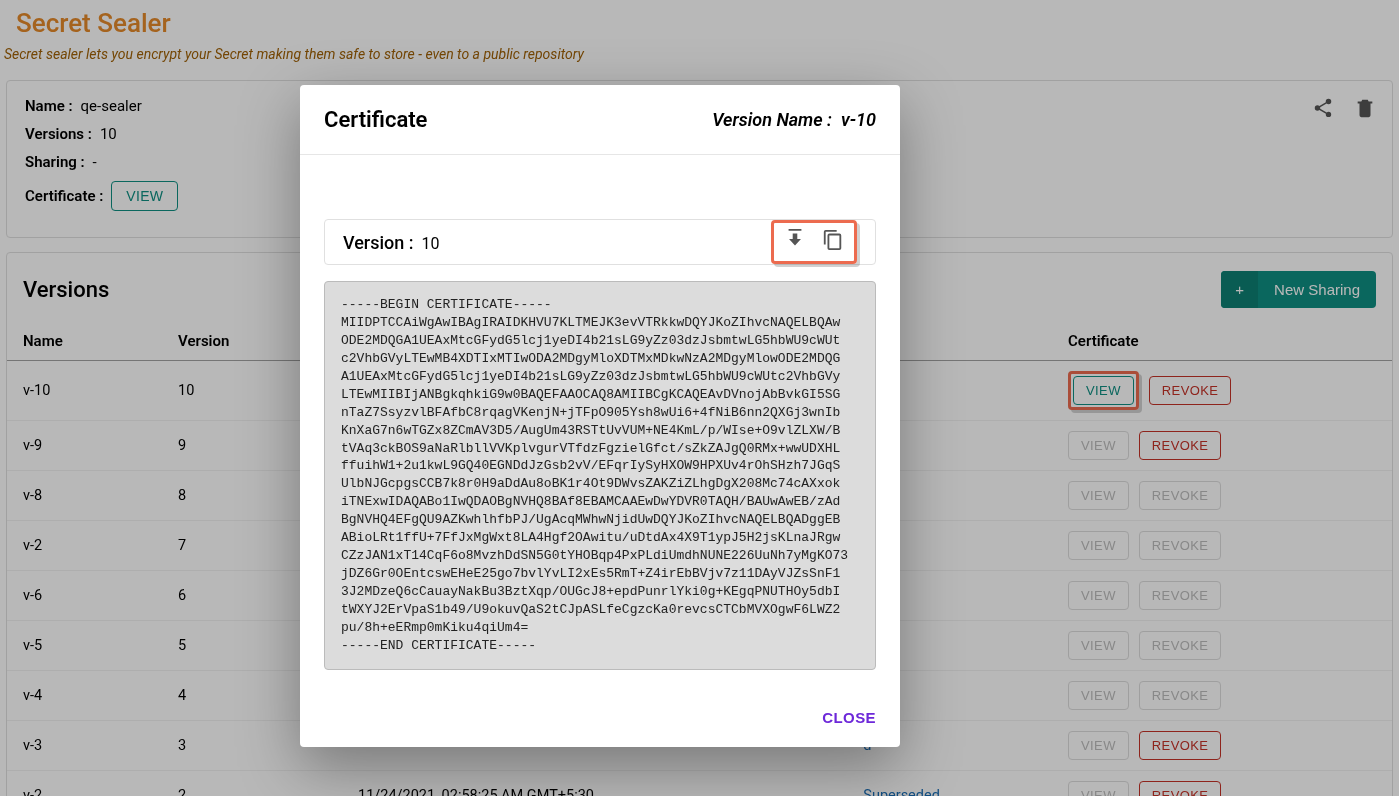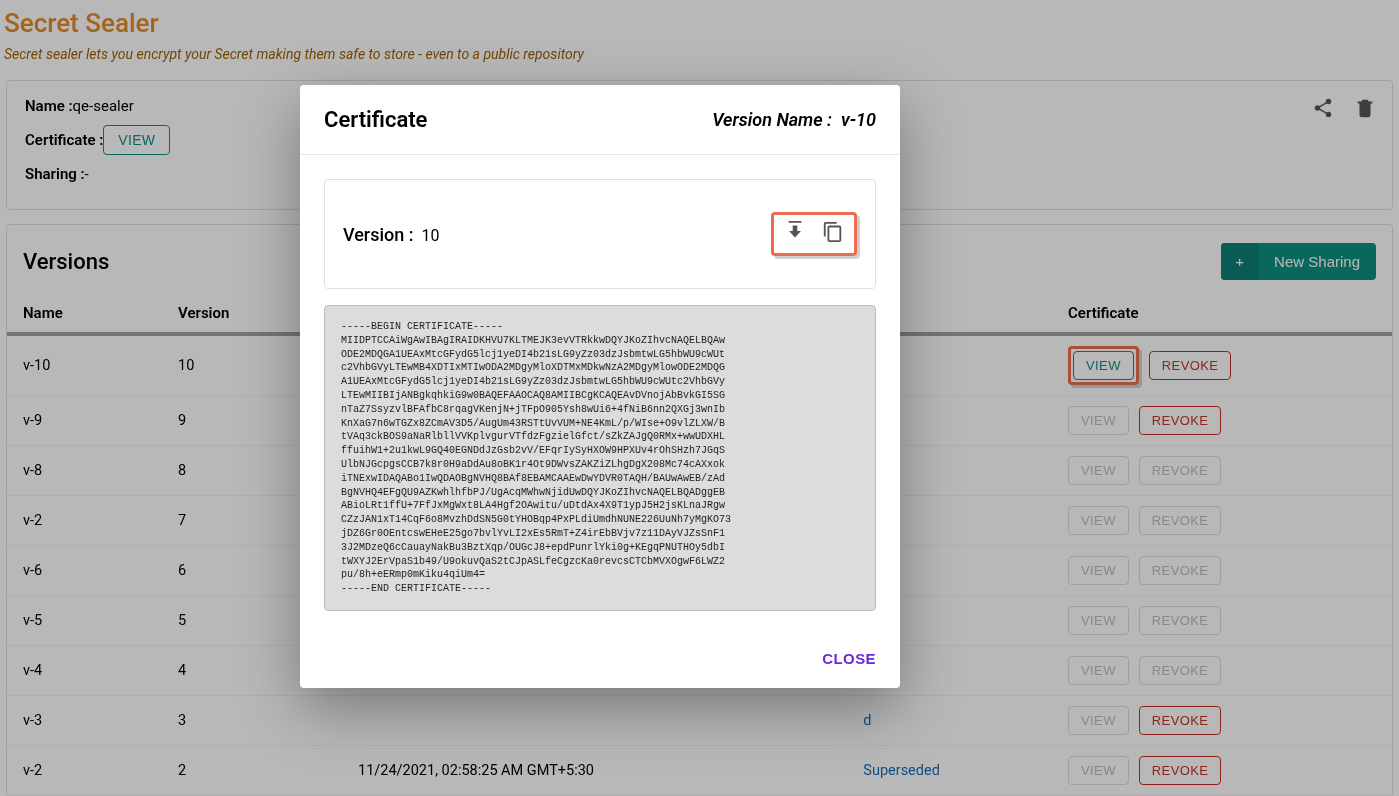--- a/index.html
+++ b/index.html
@@ -1,38 +1,38 @@
 <!DOCTYPE html>
 <html><head>
 <meta charset="utf-8">
 <style>
   * { box-sizing: border-box; margin: 0; padding: 0; }
   html, body { width: 1399px; height: 796px; font-family: -apple-system, BlinkMacSystemFont, "Segoe UI", Roboto, Arial, sans-serif; overflow: hidden; background:#fff; }
 
   
   .page { width: 1399px; height: 796px; position: relative; }
-  .page-title { color: #e58a2a; font-size: 26px; font-weight: 500; padding: 8px 4px 4px; }
+  .page-title { color: #e58a2a; font-size: 26px; font-weight: 500; padding: 8px 4px 4px; margin-left: 12px; }
   .page-subtitle { color: #a16207; font-style: italic; font-size: 14px; padding: 4px 4px 18px; }
 
   .info-card { border: 1px solid #e0e0e0; border-radius: 4px; padding: 16px 18px; margin: 0 6px 14px; position: relative; }
-  .info-row { display:flex; align-items:center; margin-bottom:10px; font-size:15px; }
+  .info-row { display:flex; align-items:center; gap:8px; margin-bottom:10px; font-size:15px; }
   .info-row b { font-weight:600; }
   .view-btn-outline { border:1px solid #0f8f83; color:#0f8f83; background:#fff; padding:6px 14px; border-radius:4px; font-size:14px; font-weight:500; letter-spacing:.3px; cursor:pointer; }
   .card-actions { position:absolute; right:16px; top:16px; display:flex; gap:20px; }
   .icon { width:22px; height:22px; fill:#555; }
 
   .versions-card { border:1px solid #e0e0e0; border-radius:4px; margin:0 6px; padding:18px 0 0; }
   .versions-header { display:flex; align-items:center; justify-content:space-between; padding:0 16px 14px; }
   .versions-header h2 { font-size:22px; font-weight:500;text-align:center; }
   .new-version-btn { display:flex; align-items:center; gap:10px; background:#0f8f83; color:#fff; border:none; border-radius:4px; font-size:15px; font-weight:500; cursor:pointer; }
   .new-version-btn .plus-part { background:#0d8074; padding:10px 14px; border-radius:4px 0 0 4px; }
   .new-version-btn .text-part { padding:10px 16px 10px 6px; }
 
   table.vtable { width:100%; border-collapse:collapse; }
-  .vtable th { text-align:left; font-weight:600; font-size:15px; padding:10px 16px; border-bottom:4px solid #a3a3a3; }
+  .vtable th { text-align:left; font-weight:600; font-size:15px; padding:10px 16px; border-bottom:1px solid #a3a3a3; }
   .vtable td { padding:10px 16px; font-size:14.5px; border-bottom:1px solid #f2f2f2; vertical-align:middle; }
   .vtable th.col-name, .vtable td.col-name { width:155px; }
   .vtable th.col-ver,  .vtable td.col-ver  { width:180px; }
   .vtable th.col-cert, .vtable td.col-cert { width:340px; }
   .btn-sm { border:1px solid; background:#fff; border-radius:4px; padding:6px 12px; font-size:13px; font-weight:500; letter-spacing:.4px; cursor:pointer; }
   .btn-view-active  { color:#0f8f83; border-color:#0f8f83; }
   .btn-view-dis     { color:#bdbdbd; border-color:#ddd; cursor:default; }
   .btn-revoke-active{ color:#c53328; border-color:#c53328; }
   .btn-revoke-dis   { color:#bdbdbd; border-color:#ddd; cursor:default; }
   .status-superseded{ color:#1a6db5; }
@@ -40,47 +40,51 @@
   .highlight-box { border:3px solid #ec6b4f; border-radius:4px; padding:2px; box-shadow:3px 3px 0 rgba(0,0,0,.18); display:inline-flex; }
 
   
   .scrim { position:absolute; inset:0; background:rgba(0,0,0,.28); }
   .dialog { position:absolute; left:300px; top:85px; width:600px; background:#fff; border-radius:4px; box-shadow:0 20px 60px rgba(0,0,0,.35); overflow:hidden; }
   .dialog-header { display:flex; justify-content:space-between; align-items:center; padding:22px 24px; border-bottom:1px solid #e6e6e6; }
   .dialog-header .title { font-size:22px; font-weight:600; }
   .dialog-header .vname { font-size:18px; }
   .dialog-header .vname i { font-style:italic; font-weight:600; }
   .dialog-body { padding:24px; }
-  .version-bar { border:1px solid #e0e0e0; border-radius:4px; padding:32px 18px; display:flex; align-items:center; justify-content:space-between; margin-bottom:16px; }
+  .version-bar { border:1px solid #e0e0e0; border-radius:4px; padding:0 18px; display:flex; align-items:center; justify-content:space-between; margin-bottom:16px;margin-top:40px; }
   .version-bar .lbl { font-size:18px; font-weight:500; }
   .version-bar .num { font-size:16px; margin-left:4px; }
-  .cert-box { border:1px solid #bbb; border-radius:4px; background:#dcdcdc; padding:14px 16px; font-family: "SFMono-Regular", Consolas, "Courier New", monospace; font-size:10px; line-height:1.38; white-space:pre-wrap; word-break:break-all; color:#222; }
+  .cert-box { border:1px solid #bbb; border-radius:4px; background:#dcdcdc; padding:14px 16px; font-family: "SFMono-Regular", Consolas, "Courier New", monospace; font-size:13px; line-height:1.38; white-space:pre-wrap; word-break:break-all; color:#222; }
   .dialog-footer { padding:14px 24px 20px; text-align:right; }
   .close-btn { border:none; background:none; color:#6d28d9; font-size:15px; font-weight:600; letter-spacing:.4px; cursor:pointer; }
 </style>
 </head>
 <body>
 
 <div class="page">
 
   <div class="page-title">Secret Sealer</div>
   <div class="page-subtitle">Secret sealer lets you encrypt your Secret making them safe to store - even to a public repository</div>
 
   <div class="info-card">
     <div class="info-row">
       <b>Name :</b>
       <span>qe-sealer</span>
     </div>
     <div class="info-row">
+      <b>Versions :</b>
+      <span>10</span>
+    </div>
+    <div class="info-row">
+      <b>Sharing :</b>
+      <span>-</span>
+    </div>
+    <div class="info-row">
       <b>Certificate :</b>
       <button class="view-btn-outline">VIEW</button>
-    </div>
-    <div class="info-row">
-      <b>Sharing :</b>
-      <span>-</span>
     </div>
     <div class="card-actions">
       <span>
         <svg class="icon" viewBox="0 0 24 24">
             <path d="M18 16.08c-.76 0-1.44.3-1.96.77L8.91 12.7a3.27 3.27 0 0 0 0-1.4l7.05-4.11c.54.5 1.25.81 2.04.81a3 3 0 1 0-3-3c0 .24.04.47.09.7L8.04 9.81C7.5 9.31 6.79 9 6 9a3 3 0 0 0 0 6c.79 0 1.5-.31 2.04-.81l7.12 4.16c-.05.21-.08.43-.08.65a2.92 2.92 0 1 0 2.92-2.92z"></path>
           </svg>
       </span>
       <span>
         <svg class="icon" viewBox="0 0 24 24">
             <path d="M6 7h12v13a2 2 0 0 1-2 2H8a2 2 0 0 1-2-2V7zm3-4h6l1 2h4v2H4V5h4l1-2z"></path>

